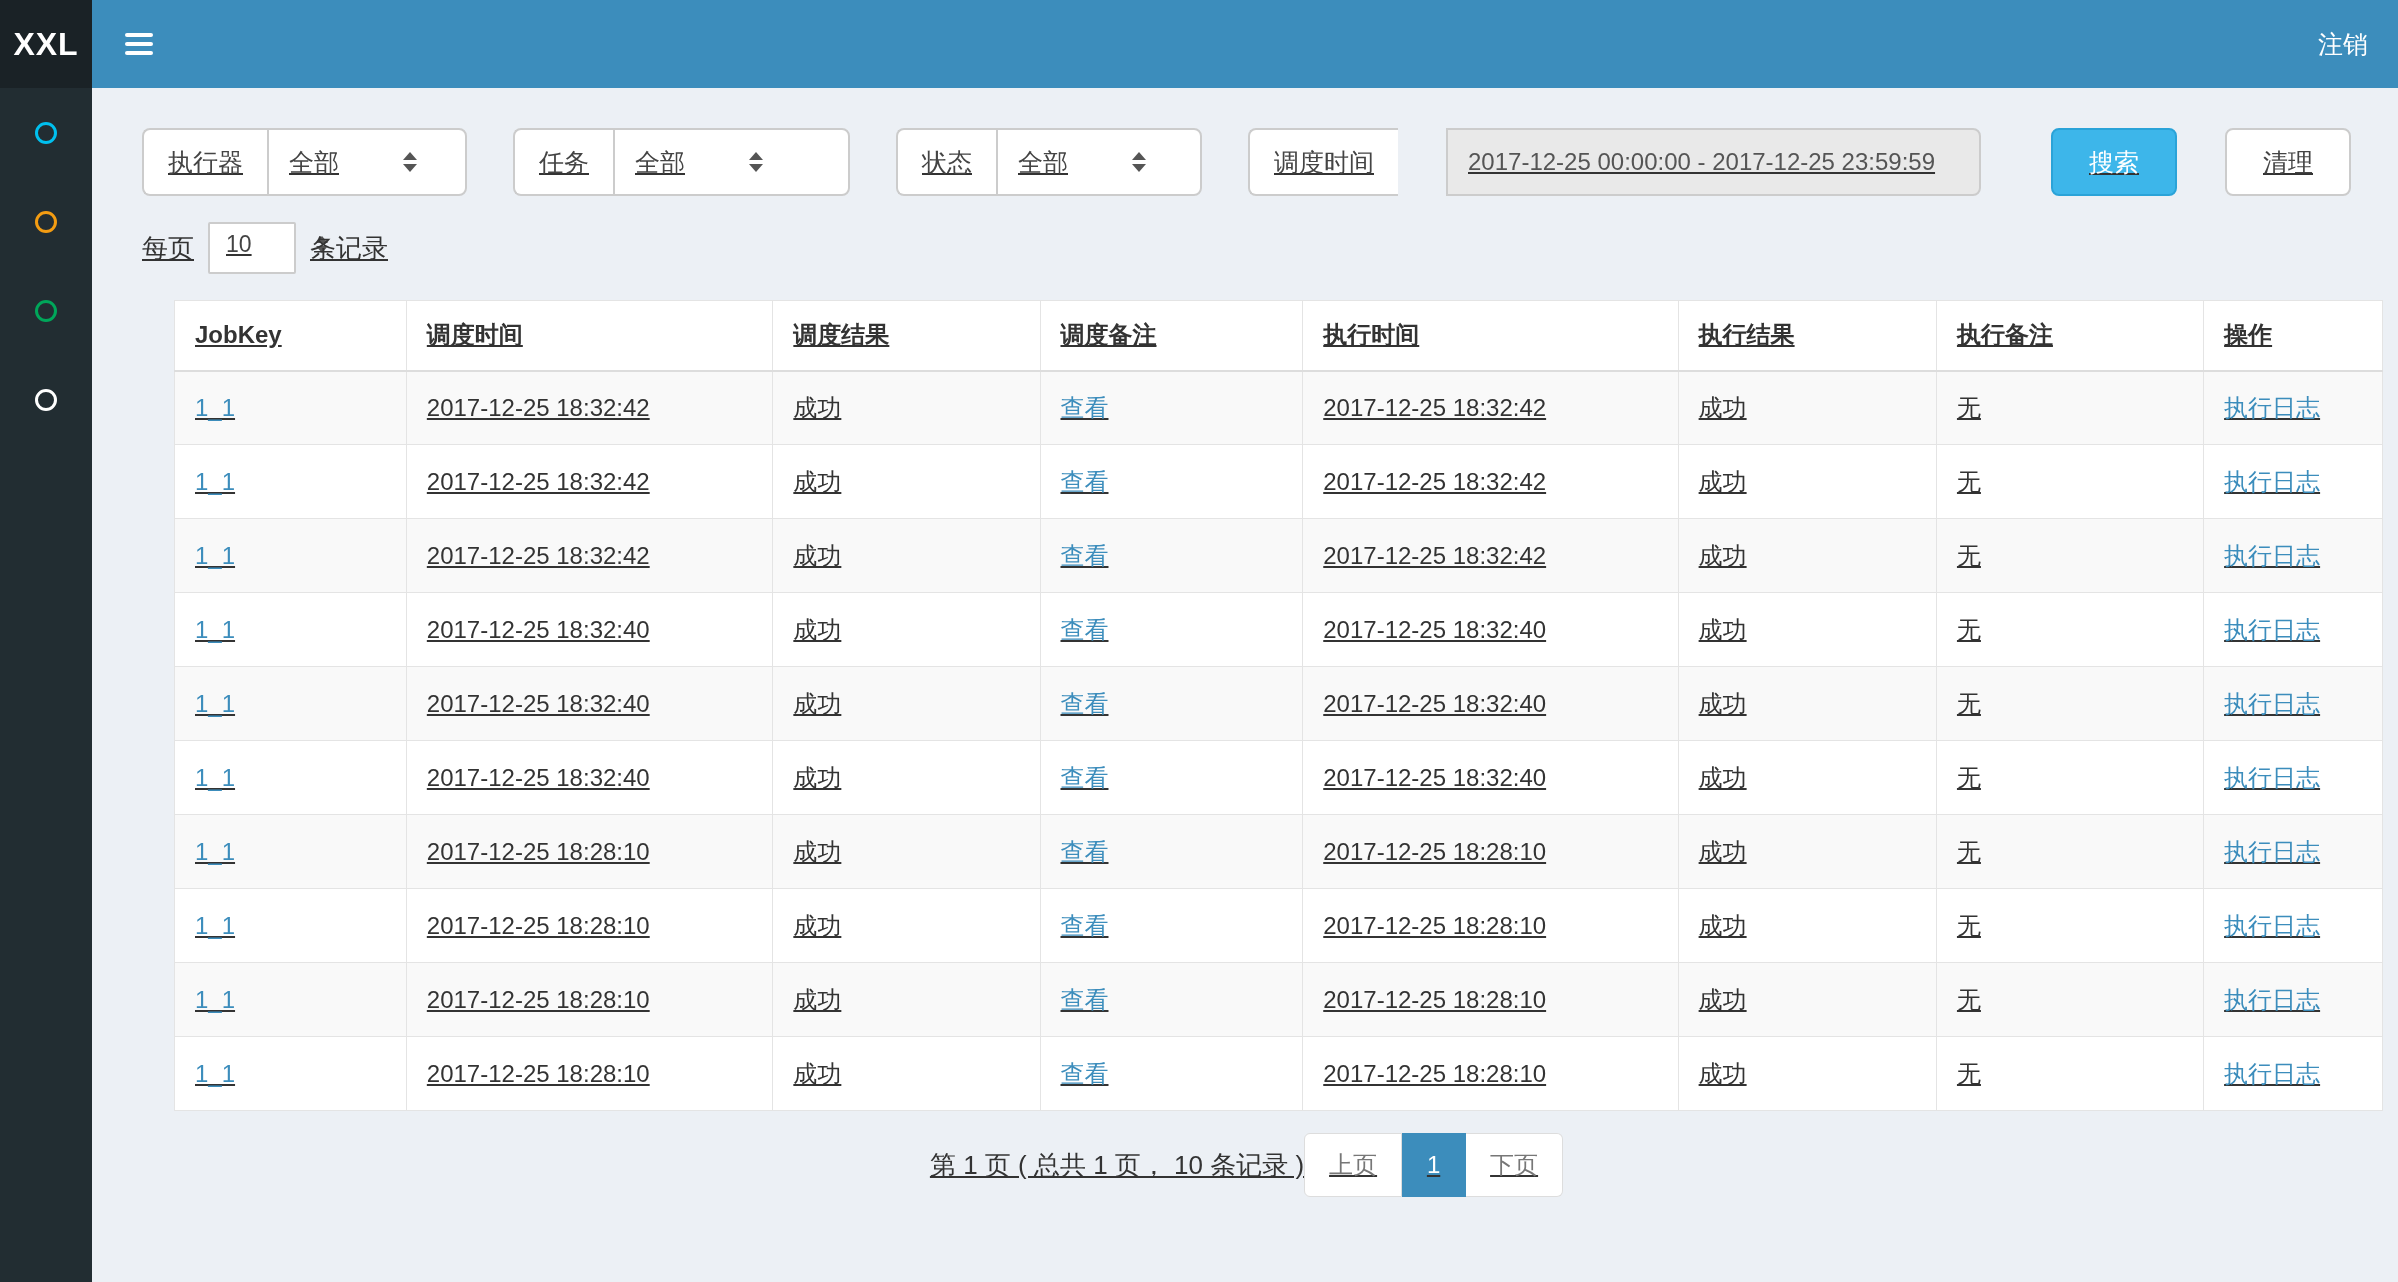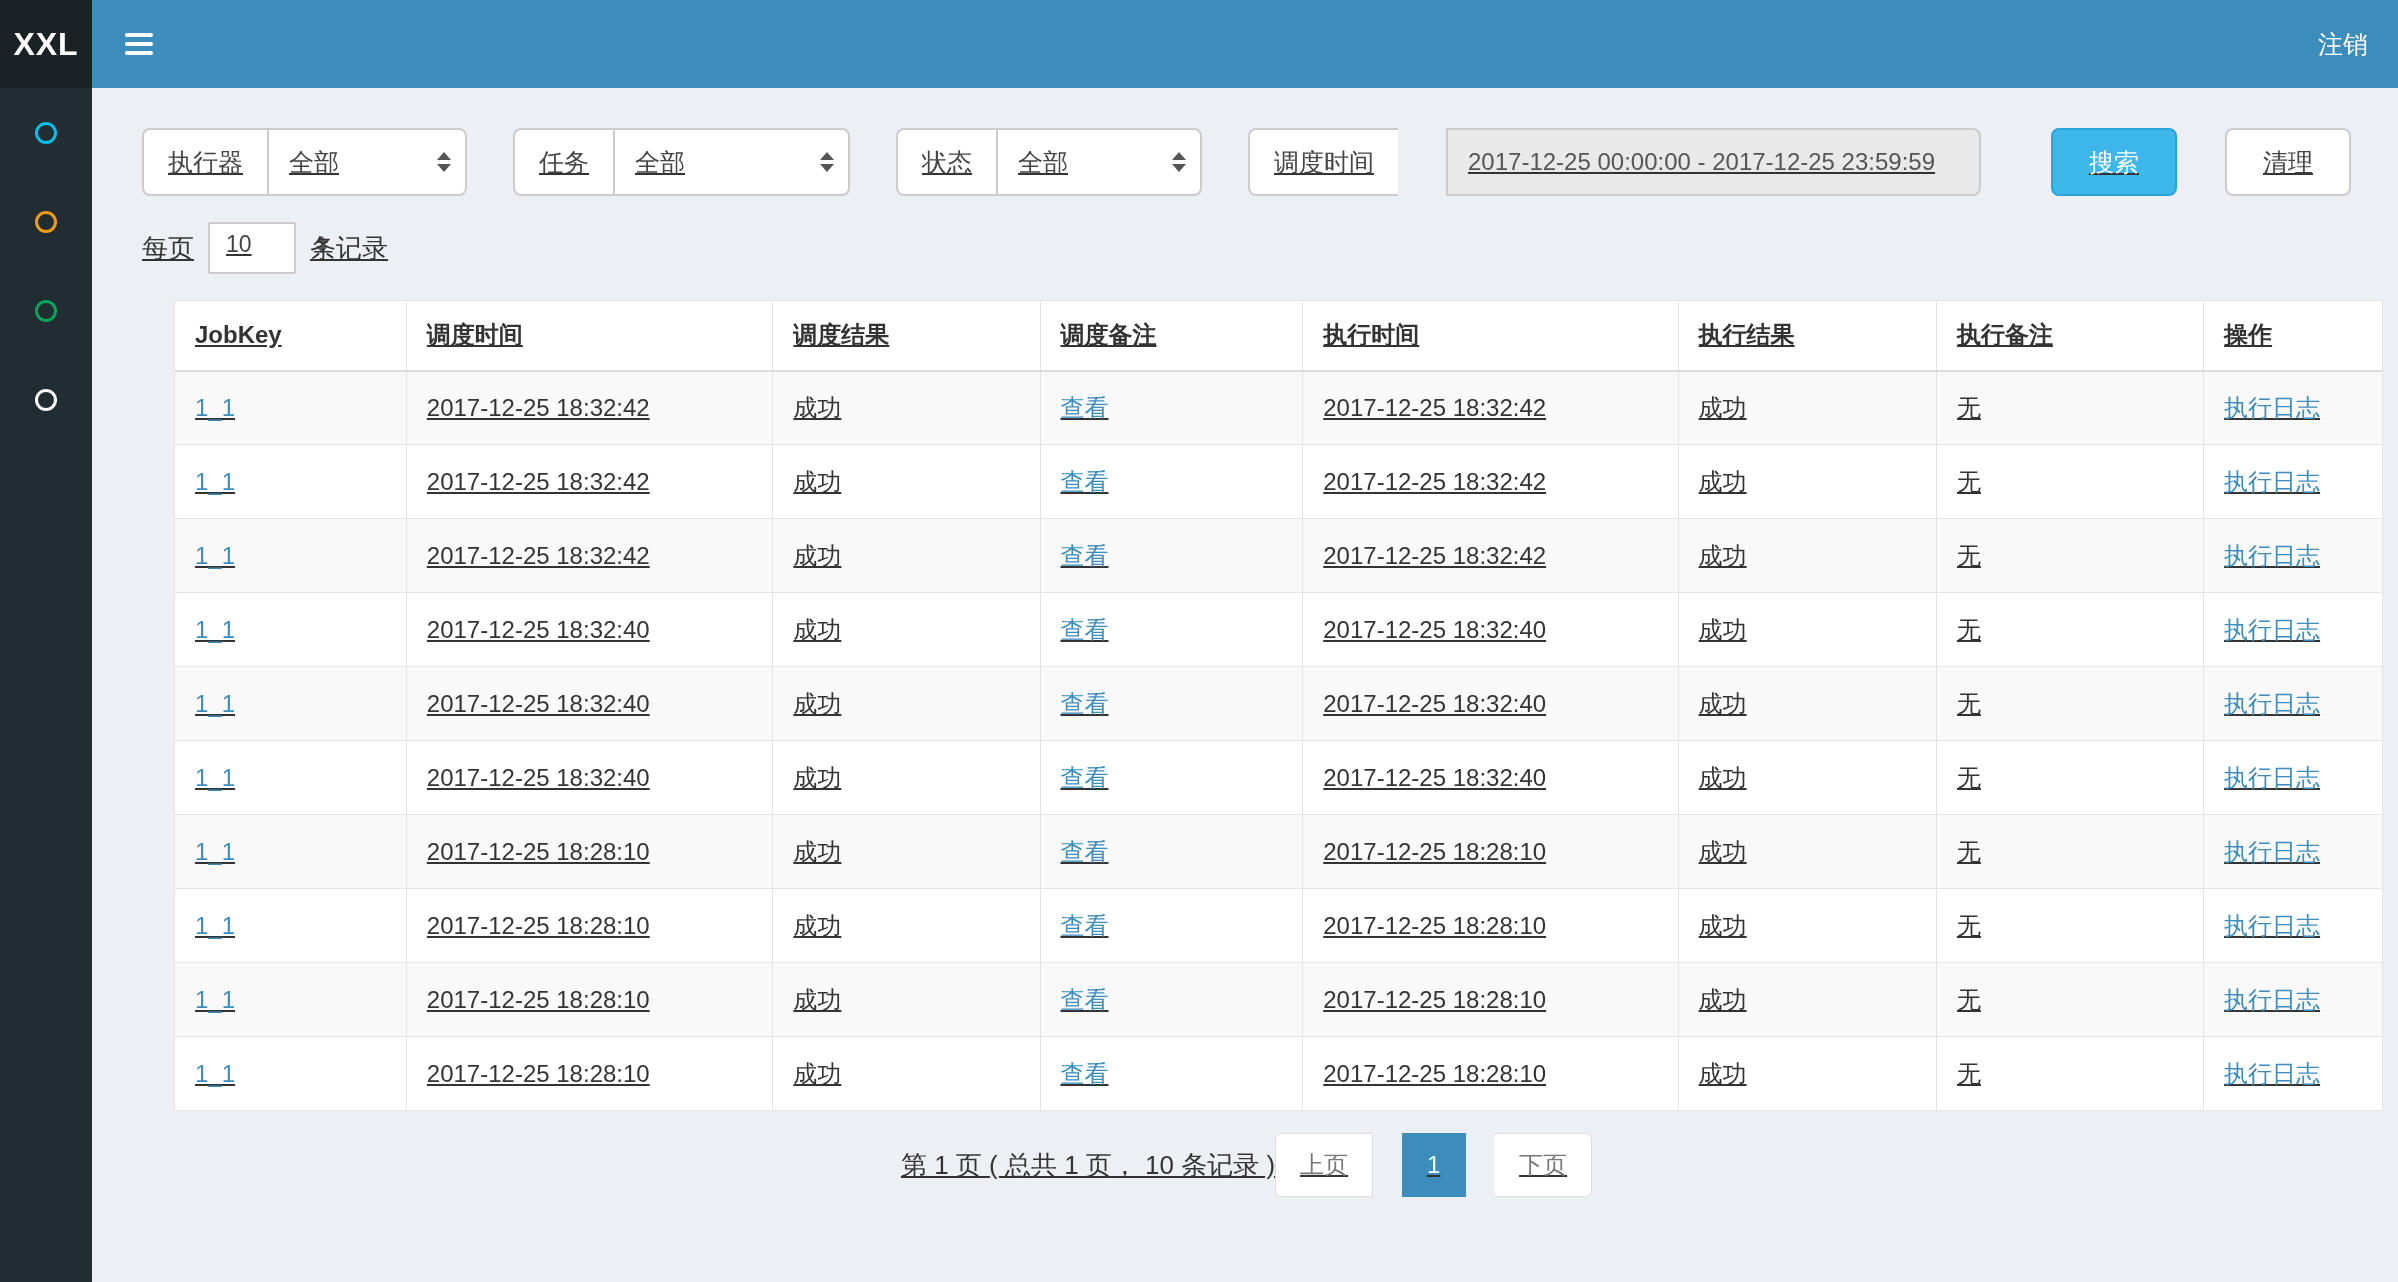--- a/index.html
+++ b/index.html
@@ -25,21 +25,21 @@
   .sidebar-item{height:89px;display:flex;align-items:center;justify-content:center;cursor:pointer;}
   .circle-icon{display:block;width:22px;height:22px;border-radius:50%;border:3px solid #fff;}
   
   .content{margin-left:92px;padding:26px 47px 0 50px;text-decoration:underline;}
   .content-header h1{font-size:49px;font-weight:700;color:#3a3a3a;}
   .content-header small{font-size:30px;color:#9a9a9a;font-weight:400;margin-left:14px;}
   
   .filter-row{display:flex;align-items:center;margin-top:36px;height:68px;gap:46px;}
   .input-group{display:flex;height:68px;}
   .addon{display:flex;align-items:center;padding:0 24px;background:#fff;border:2px solid #ccc;border-right:0;border-radius:8px 0 0 8px;font-size:25px;color:#444;white-space:nowrap;}
-  .select-box{display:flex;align-items:center;justify-content:space-between;background:#fff;border:2px solid #ccc;border-radius:0 8px 8px 0;padding:0 14px 0 20px;font-size:25px;color:#444;cursor:pointer;gap:48px;}
+  .select-box{display:flex;align-items:center;justify-content:flex-start;background:#fff;border:2px solid #ccc;border-radius:0 8px 8px 0;padding:0 14px 0 20px;font-size:25px;color:#444;cursor:pointer;gap:48px;}
   .sel-executor{width:200px;} .sel-job{width:237px;} .sel-status{width:206px;}
   .carets{display:flex;flex-direction:column;align-items:center;margin-left:16px;}
   .carets i{display:block;width:0;height:0;border-left:7px solid transparent;border-right:7px solid transparent;}
   .caret-up{border-bottom:8px solid #555;margin-bottom:4px;}
   .caret-down{border-top:8px solid #555;}
   .time-input{width:535px;height:68px;background:#e9e9e9;border:2px solid #ccc;border-radius:0 8px 8px 0;padding:0 20px;font-size:24px;color:#555;font-family:"Liberation Sans","DejaVu Sans",sans-serif;outline:none;margin-left:48px;}
   .btn{height:68px;font-size:25px;border-radius:8px;padding:0 36px;cursor:pointer;white-space:nowrap;}
   .btn-search{background:var(--search_btn_bg);border:2px solid var(--search_btn_border);color:#fff;margin-left:24px;}
   .btn-clear{background:#fff;border:2px solid #ccc;color:#444;margin-left:auto;}
   
@@ -52,21 +52,21 @@
   table.log-table{width:100%;margin-top:26px;border-collapse:collapse;background:#fff;font-size:24px;margin-left:32px;}
   .log-table th,.log-table td{border:1px solid #e4e4e4;padding:0 20px;text-align:left;vertical-align:middle;}
   .log-table th{height:70px;font-weight:700;color:#333;border-bottom:2px solid #ddd;}
   .log-table td{height:74px;color:#333;}
   .log-table tbody tr:nth-child(odd){background:#f9f9f9;}
   .link{color:var(--link);text-decoration:none;cursor:pointer;}
   .success{color:var(--success);}
   
   .table-footer{display:flex;align-items:center;justify-content:center;margin-top:22px;padding-bottom:24px;}
   .page-info{font-size:26px;color:#333;}
-  .pagination{display:flex;gap:29px;}
+  .pagination{display:flex;}
   .page-btn{min-width:64px;height:64px;display:flex;align-items:center;justify-content:center;background:#fff;border:1px solid #ddd;font-size:24px;color:#777;padding:0 24px;cursor:pointer;text-decoration:none;}
   .page-btn.prev{border-radius:6px 0 0 6px;}
   .page-btn.current{background:var(--active_page_bg);border-color:var(--active_page_bg);color:#fff;border-left:0;}
   .page-btn.next{border-radius:0 6px 6px 0;border-left:0;}
 </style>
 </head>
 <body>
 
 <div class="navbar">
   <div class="logo">XXL</div>

